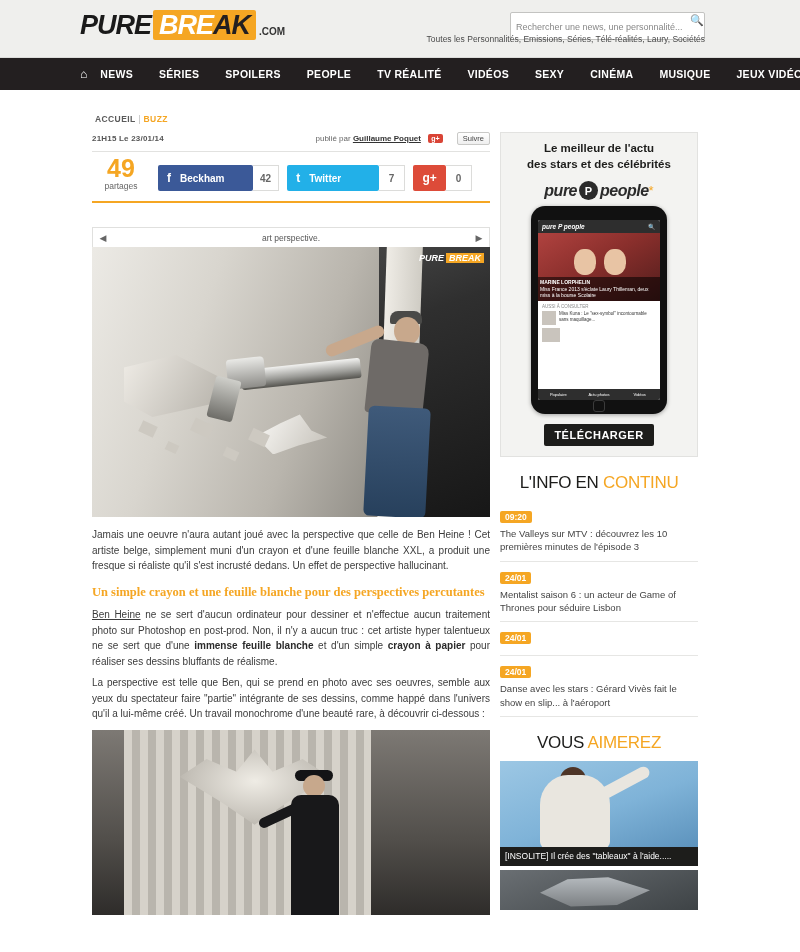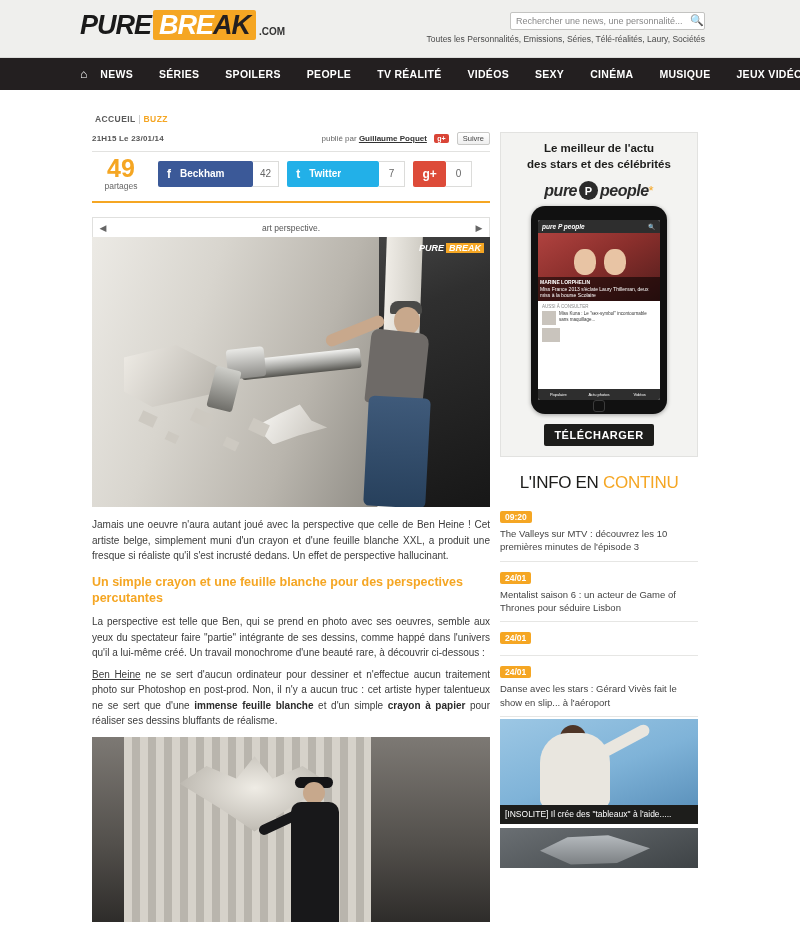--- a/index.html
+++ b/index.html
@@ -60,26 +60,26 @@
     padding-bottom: 3px;
   }
   .searchwrap {
     position: absolute;
     right: 95px;
     top: 12px;
     width: 195px;
   }
   .searchbox {
     width: 100%;
-    height: 18px;
+    height: 28px;
     border: 1px solid #c3c3c1;
     background: #fff;
     font-size: 9px;
     color: #888;
-    padding: 0 20px 0 5px;
+    padding: 6px 20px 0 5px;
     line-height: 16px;
     border-radius: 2px;
   }
   .search-icon {
     position: absolute;
     right: 4px;
     top: 3px;
     width: 11px;
     height: 11px;
     color: #777;
@@ -166,38 +166,38 @@
     vertical-align: middle;
   }
   .follow-btn {
     display: inline-block;
     border: 1px solid #c9c9c7;
     background: linear-gradient(#fff,#efefef);
     font-size: 7.5px;
     color: #444;
     padding: 1px 5px;
     border-radius: 2px;
-    margin-left: 6px;
+    margin-left: 12px;
     vertical-align: middle;
   }
   h1.title {
     font-size: 25px;
     line-height: 1.12;
     font-weight: bold;
     color: #1d1d1b;
     letter-spacing: -0.3px;
     margin: 10px 0 14px 0;
   }
   
   .sharebar {
     display: flex;
-    align-items: center;
+    align-items: flex-end;
     border-bottom: 2px solid #f5a623;
     padding-bottom: 10px;
-    margin-bottom: 14px;
+    margin-bottom: 24px;
   }
   .sharecount { width: 58px; text-align: center; }
   .sharecount .num {
     font-size: 25px;
     font-weight: bold;
     color: #f5a623;
     line-height: 1;
   }
   .sharecount .lbl { font-size: 8.5px; color: #666; }
   .share-btn {
@@ -216,21 +216,21 @@
     line-height: 26px;
   }
   .share-btn .lab { padding-right: 10px; }
   .fb { background: #3b5998; width: 95px; }
   .tw { background: #22b0e8; width: 92px; }
   .gp { background: #dd4b39; width: 33px; justify-content: center; }
   .cnt {
     height: 26px; min-width: 26px; padding: 0 7px;
     border: 1px solid #dcdcda; border-left: none;
     background: #fff; color: #666; font-size: 10px;
-    display: flex; align-items: center; justify-content: center;
+    display: flex; align-items: center; justify-content: center; font-weight: bold;
   }
   
   .slider-head {
     background: #fff;
     border: 1px solid #e0e0de;
     border-bottom: none;
     height: 20px;
     display: flex;
     align-items: center;
     font-size: 8.5px;
@@ -332,20 +332,21 @@
     color: #3b3b3b;
     text-align: justify;
     margin-bottom: 6px;
   }
   .article h2 {
     font-size: 12.5px;
     color: #f5a623;
     font-weight: bold;
     line-height: 1.35;
     margin: 10px 0 7px 0;
+    font-family: Liberation Serif, serif;
   }
   .article u { text-decoration: underline; }
   .article b { font-weight: bold; color: #2b2b2b; }
   .second-img {
     margin-top: 8px;
     width: 100%;
     height: 185px;
     position: relative;
     background: linear-gradient(180deg,#7d7974 0%,#514e4a 60%,#2e2c2a 100%);
     overflow: hidden;
@@ -592,24 +593,24 @@
           </div>
           <div class="hero-badge">
             <span class="p">PURE</span>
             <span class="b">BREAK</span>
           </div>
         </div>
 
         <div class="article">
           <p>Jamais une oeuvre n'aura autant joué avec la perspective que celle de Ben Heine ! Cet artiste belge, simplement muni d'un crayon et d'une feuille blanche XXL, a produit une fresque si réaliste qu'il s'est incrusté dedans. Un effet de perspective hallucinant.</p>
           <h2>Un simple crayon et une feuille blanche pour des perspectives percutantes</h2>
-          <p>La perspective est telle que Ben, qui se prend en photo avec ses oeuvres, semble aux yeux du spectateur faire "partie" intégrante de ses dessins, comme happé dans l'univers qu'il a lui-même créé. Un travail monochrome d'une beauté rare, à découvrir ci-dessous :</p>
           <p>
             <u>Ben Heine</u><span> ne se sert d'aucun ordinateur pour dessiner et n'effectue aucun traitement photo sur Photoshop en post-prod. Non, il n'y a aucun truc : cet artiste hyper talentueux ne se sert que d'une </span><b>immense feuille blanche</b><span> et d'un simple </span><b>crayon à papier</b><span> pour réaliser ses dessins bluffants de réalisme.</span>
           </p>
+          <p>La perspective est telle que Ben, qui se prend en photo avec ses oeuvres, semble aux yeux du spectateur faire "partie" intégrante de ses dessins, comme happé dans l'univers qu'il a lui-même créé. Un travail monochrome d'une beauté rare, à découvrir ci-dessous :</p>
           <div class="second-img">
             <div class="si-curtain"></div>
             <div class="si-owl"></div>
 
             <div class="si-person">
               <div class="arm2"></div>
                 <div class="hat"></div>
                 <div class="head2"></div>
                 <div class="body"></div>
             </div>
@@ -677,20 +678,23 @@
           <div class="news-title">Mentalist saison 6 : un acteur de Game of Thrones pour séduire Lisbon</div>
         </div>
         <div class="news-item">
           <div class="news-time">24/01</div>
         </div>
         <div class="news-item">
           <div class="news-time">24/01</div>
           <div class="news-title">Danse avec les stars : Gérard Vivès fait le show en slip... à l'aéroport</div>
         </div>
 
+        <div class="side-h">
+          <span>VOUS </span><span class="accent">AIMEREZ</span>
+        </div>
 
         <div>
           <div class="vous-img">
             <div class="v-arm"></div>
             <div class="v-head"></div>
             <div class="v-person"></div>
           </div>
           <div class="vous-cap">[INSOLITE] Il crée des "tableaux" à l'aide.....</div>
         </div>
         <div class="vous-img2">

